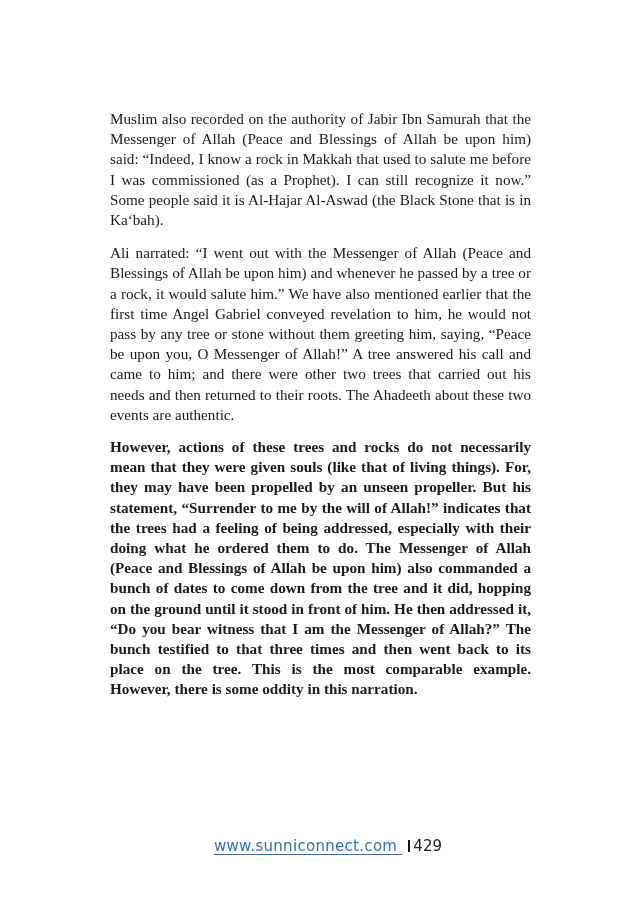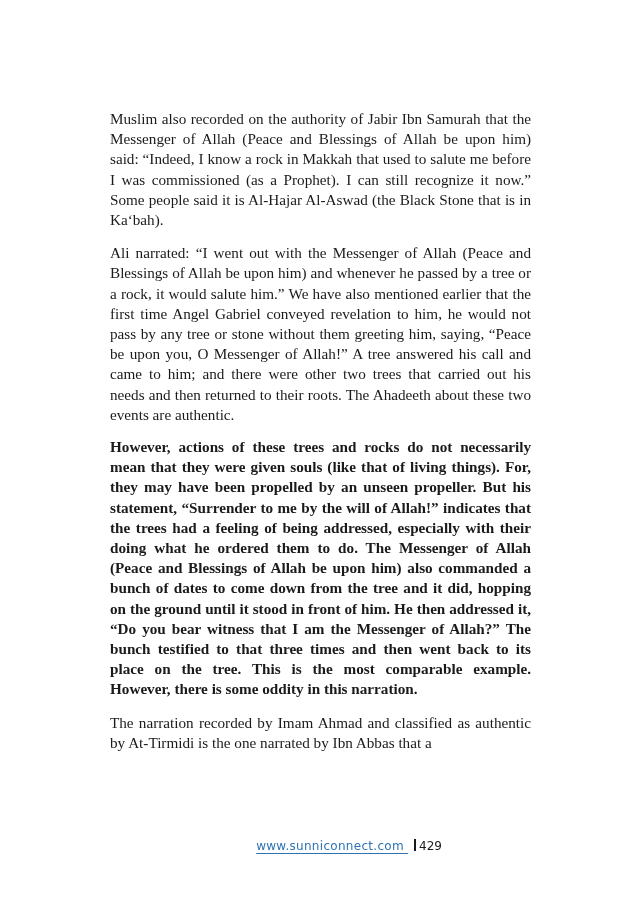--- a/index.html
+++ b/index.html
@@ -35,21 +35,21 @@
     .content p {
       margin: 0 0 13px 0;
     }
     .content p.p2 { margin-bottom: 12px; }
     .content p.p3 { margin-bottom: 13px; font-weight: bold; }
     .footer {
       position: absolute;
       top: 836px;
       right: 110px;
       font-family: "DejaVu Sans", sans-serif;
-      font-size: 12px;
+      font-size: 15px;
       line-height: 20px;
       color: #1a1a1a;
       white-space: nowrap;
     }
     .footer a {
       color: #2e74b5;
       text-decoration: underline;
       text-underline-offset: 3px;
       letter-spacing: 0.3px;
     }
@@ -63,19 +63,18 @@
     }
   </style>
 </head>
 <body>
 
 <div class="page">
   <div class="content">
     <p class="p1">Muslim also recorded on the authority of Jabir Ibn Samurah that the Messenger of Allah (Peace and Blessings of Allah be upon him) said: “Indeed, I know a rock in Makkah that used to salute me before I was commissioned (as a Prophet). I can still recognize it now.” Some people said it is Al-Hajar Al-Aswad (the Black Stone that is in Ka‘bah).</p>
     <p class="p2">Ali narrated: “I went out with the Messenger of Allah (Peace and Blessings of Allah be upon him) and whenever he passed by a tree or a rock, it would salute him.” We have also mentioned earlier that the first time Angel Gabriel conveyed revelation to him, he would not pass by any tree or stone without them greeting him, saying, “Peace be upon you, O Messenger of Allah!” A tree answered his call and came to him; and there were other two trees that carried out his needs and then returned to their roots. The Ahadeeth about these two events are authentic.</p>
     <p class="p3">However, actions of these trees and rocks do not necessarily mean that they were given souls (like that of living things). For, they may have been propelled by an unseen propeller. But his statement, “Surrender to me by the will of Allah!” indicates that the trees had a feeling of being addressed, especially with their doing what he ordered them to do. The Messenger of Allah (Peace and Blessings of Allah be upon him) also commanded a bunch of dates to come down from the tree and it did, hopping on the ground until it stood in front of him. He then addressed it, “Do you bear witness that I am the Messenger of Allah?” The bunch testified to that three times and then went back to its place on the tree. This is the most comparable example. However, there is some oddity in this narration.</p>
-    <p class="p4">The narration recorded by Imam Ahmad and classified as authentic by At-Tirmidi is the one narrated by Ibn Abbas that a</p>
   </div>
 
   <div class="footer">
     <a>www.sunniconnect.com </a><span class="sep"></span><span>429</span>
   </div>
 </div>
 
 </body></html>

